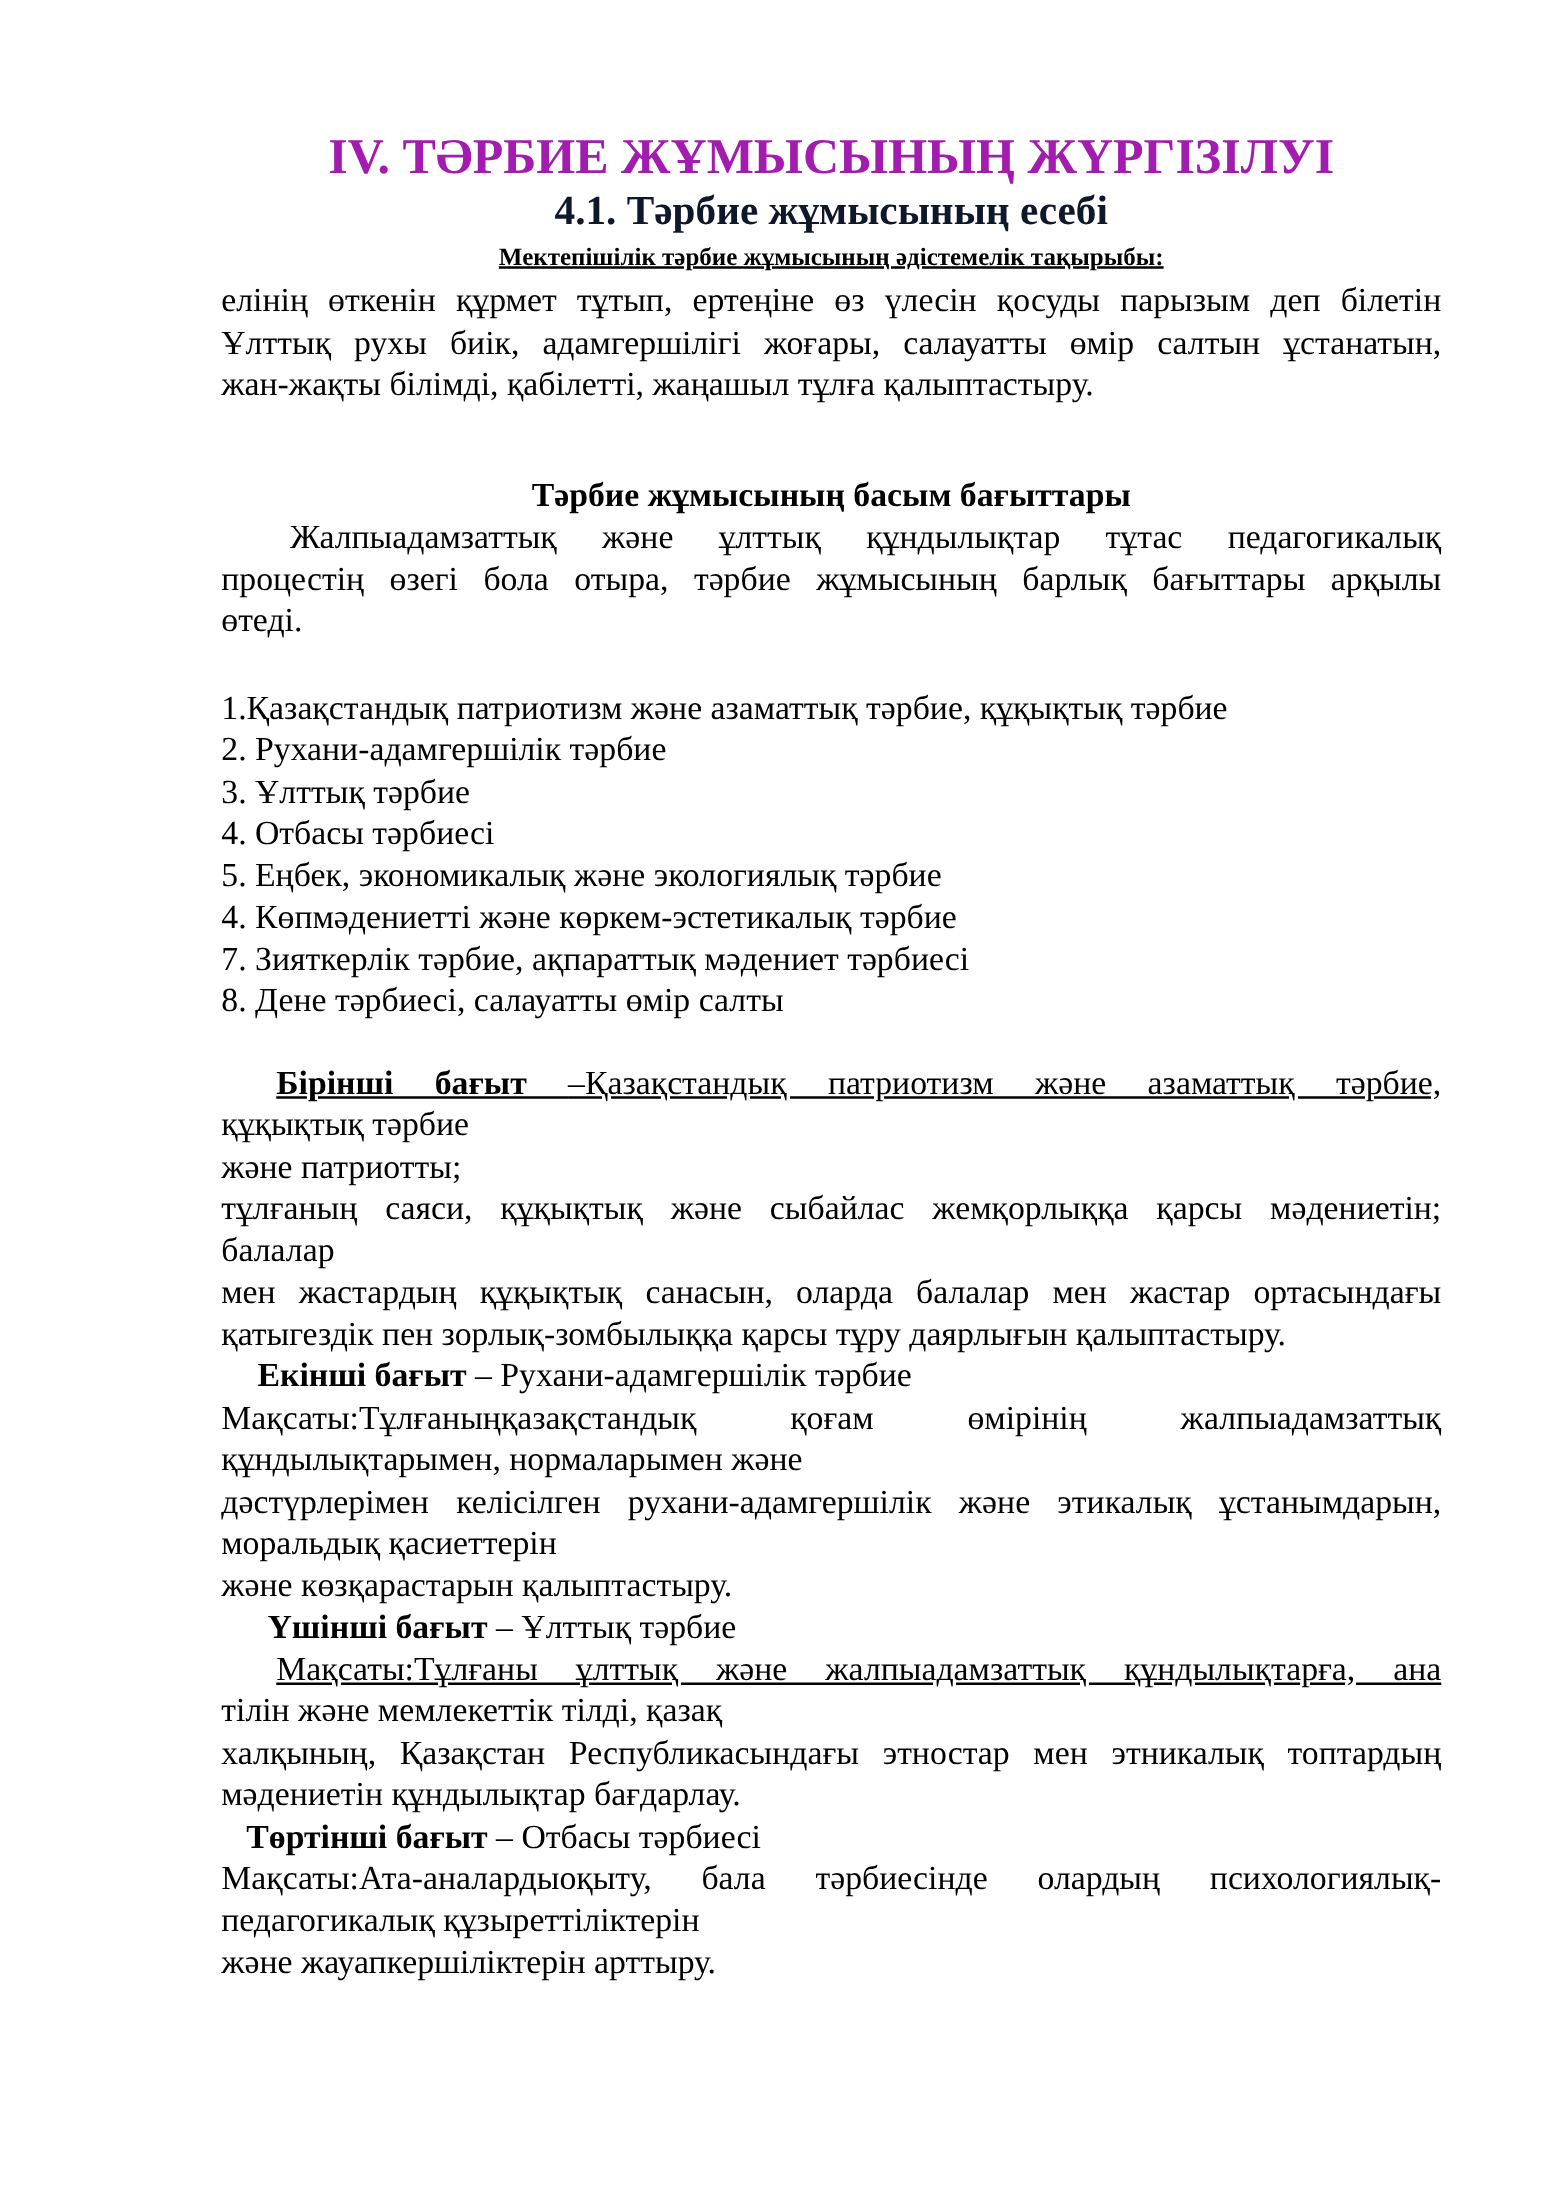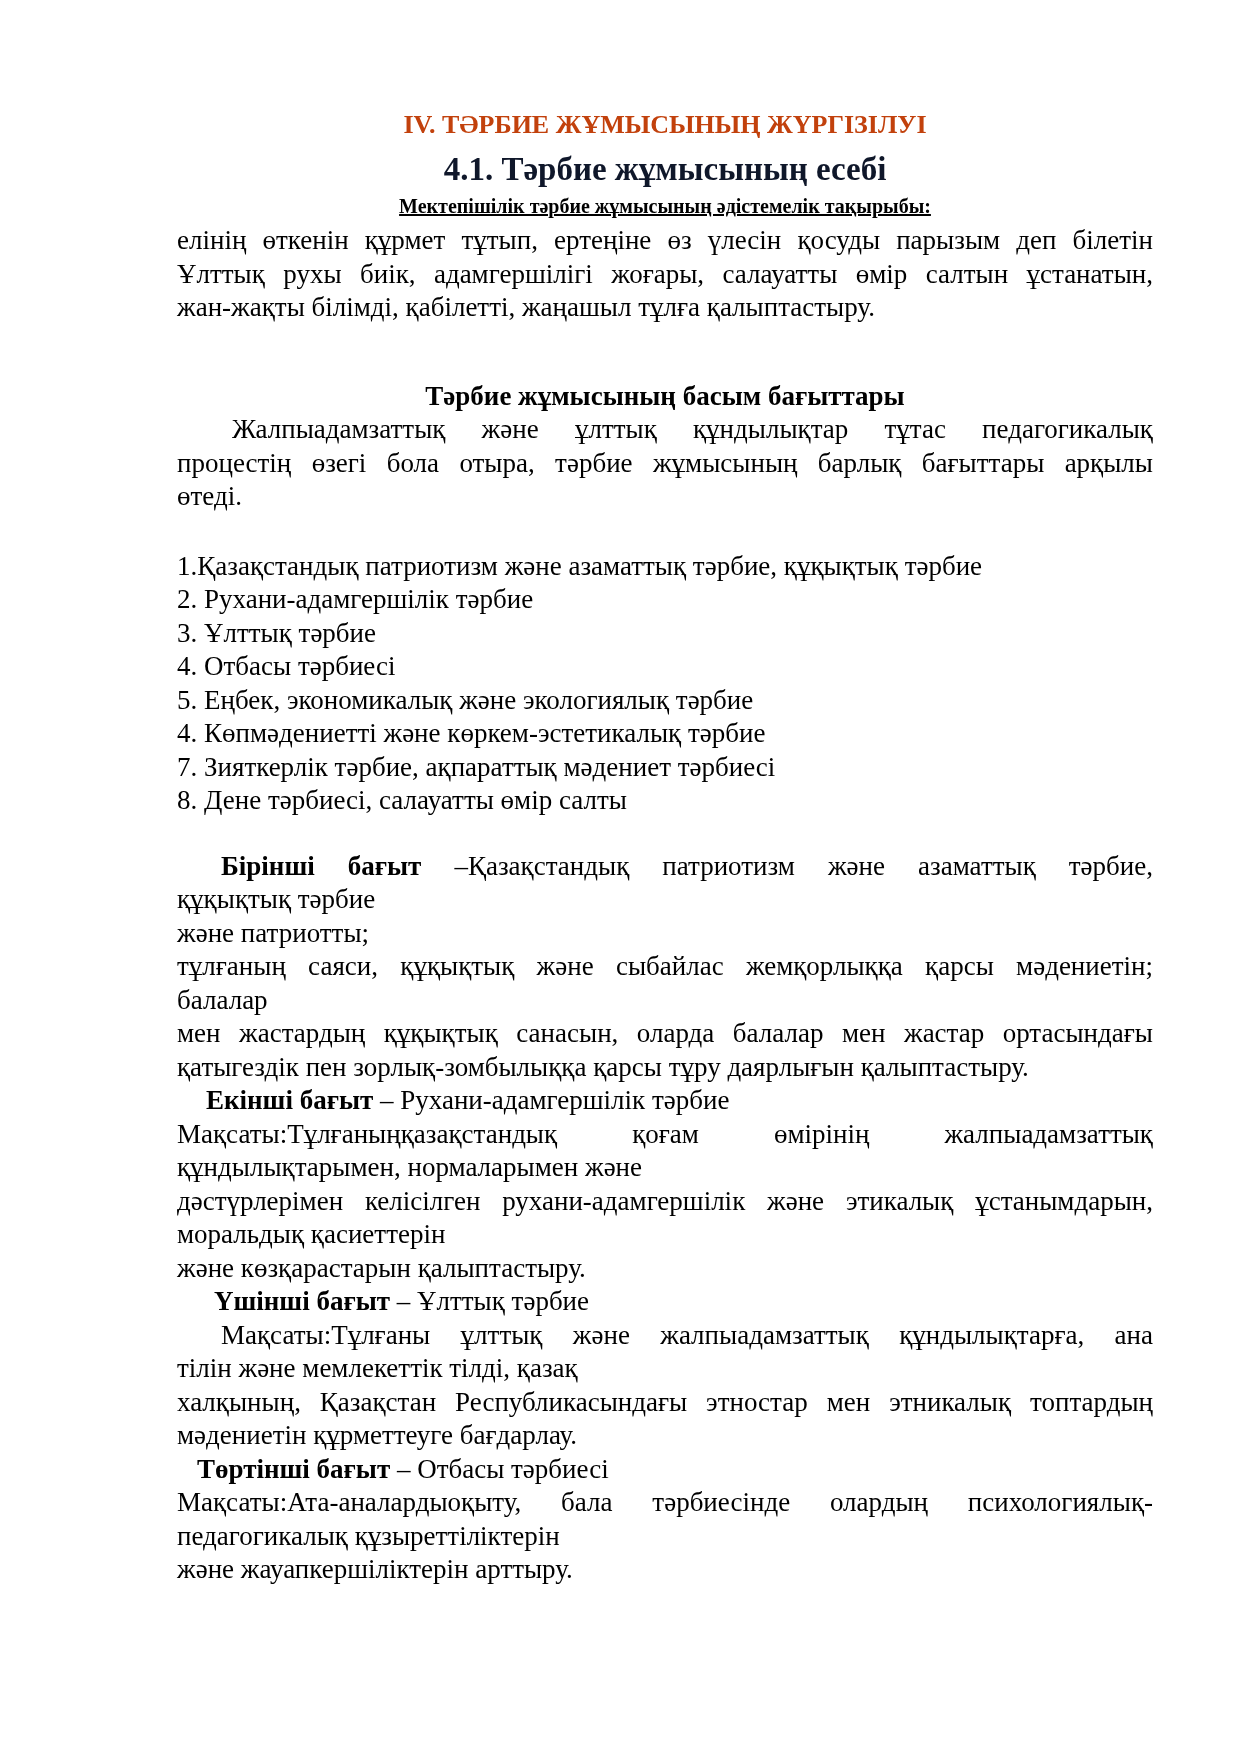--- a/index.html
+++ b/index.html
@@ -14,23 +14,23 @@
     background: #ffffff;
     box-sizing: border-box;
     padding: 100px 88px 0 177px;
     font-family: "Liberation Serif", "DejaVu Serif", serif;
     color: #000000;
     overflow: hidden;
   }
   .doc-title {
     text-align: center;
     font-weight: bold;
-    font-size: 26px;
+    font-size: 40px;
     line-height: 50px;
-    color: #c2410c;
+    color: #a21caf;
   }
   .doc-subtitle {
     text-align: center;
     font-weight: bold;
     font-size: 33px;
     line-height: 38px;
     color: #0f172a;
   }
   .method-heading {
     text-align: center;
@@ -43,21 +43,21 @@
   .lines { font-size: 27px; line-height: 33.5px; }
   .line { white-space: normal; }
   .line.j { text-align: justify; text-align-last: justify; }
   .line.l { text-align: left; }
   .line.center { text-align: center; text-align-last: center; font-weight: bold; }
   .line .b { font-weight: bold; }
   .i20 { text-indent: 20px; }
   .i29 { text-indent: 29px; }
   .i37 { text-indent: 37px; }
   .i42 { text-indent: 42px; }
-  .i44 { text-indent: 44px; }
+  .i44 { text-indent: 44px; text-decoration: underline; }
   .i55 { text-indent: 55px; }
   .mt55 { margin-top: 55px; }
   .mt36 { margin-top: 36px; }
   .mt32 { margin-top: 32px; }
 </style>
 </head>
 <body>
 
 <div class="page">
   <div class="doc-title">IV. ТӘРБИЕ ЖҰМЫСЫНЫҢ ЖҮРГІЗІЛУІ</div>
@@ -91,19 +91,19 @@
       <div class="line l i29"><span class="b">Екінші бағыт</span><span> – Рухани-адамгершілік тәрбие</span></div>
       <div class="line j"><span>Мақсаты:Тұлғаныңқазақстандық қоғам өмірінің жалпыадамзаттық</span></div>
       <div class="line l"><span>құндылықтарымен, нормаларымен және</span></div>
       <div class="line j"><span>дәстүрлерімен келісілген рухани-адамгершілік және этикалық ұстанымдарын,</span></div>
       <div class="line l"><span>моральдық қасиеттерін</span></div>
       <div class="line l"><span>және  көзқарастарын қалыптастыру.</span></div>
       <div class="line l i37"><span class="b">Үшінші бағыт</span><span> –  Ұлттық тәрбие</span></div>
       <div class="line j i44"><span>Мақсаты:Тұлғаны ұлттық және жалпыадамзаттық құндылықтарға, ана</span></div>
       <div class="line l"><span>тілін және мемлекеттік тілді, қазақ</span></div>
       <div class="line j"><span>халқының, Қазақстан Республикасындағы этностар мен этникалық топтардың</span></div>
-      <div class="line l"><span>мәдениетін құрметтеуге бағдарлау.</span></div>
+      <div class="line l"><span>мәдениетін құндылықтар бағдарлау.</span></div>
       <div class="line l i20"><span class="b">Төртінші бағыт</span><span> – Отбасы  тәрбиесі</span></div>
       <div class="line j"><span>Мақсаты:Ата-аналардыоқыту, бала тәрбиесінде олардың психологиялық-</span></div>
       <div class="line l"><span>педагогикалық құзыреттіліктерін</span></div>
       <div class="line l"><span>және жауапкершіліктерін арттыру.</span></div>
     </div>
 </div>
 
 </body></html>

